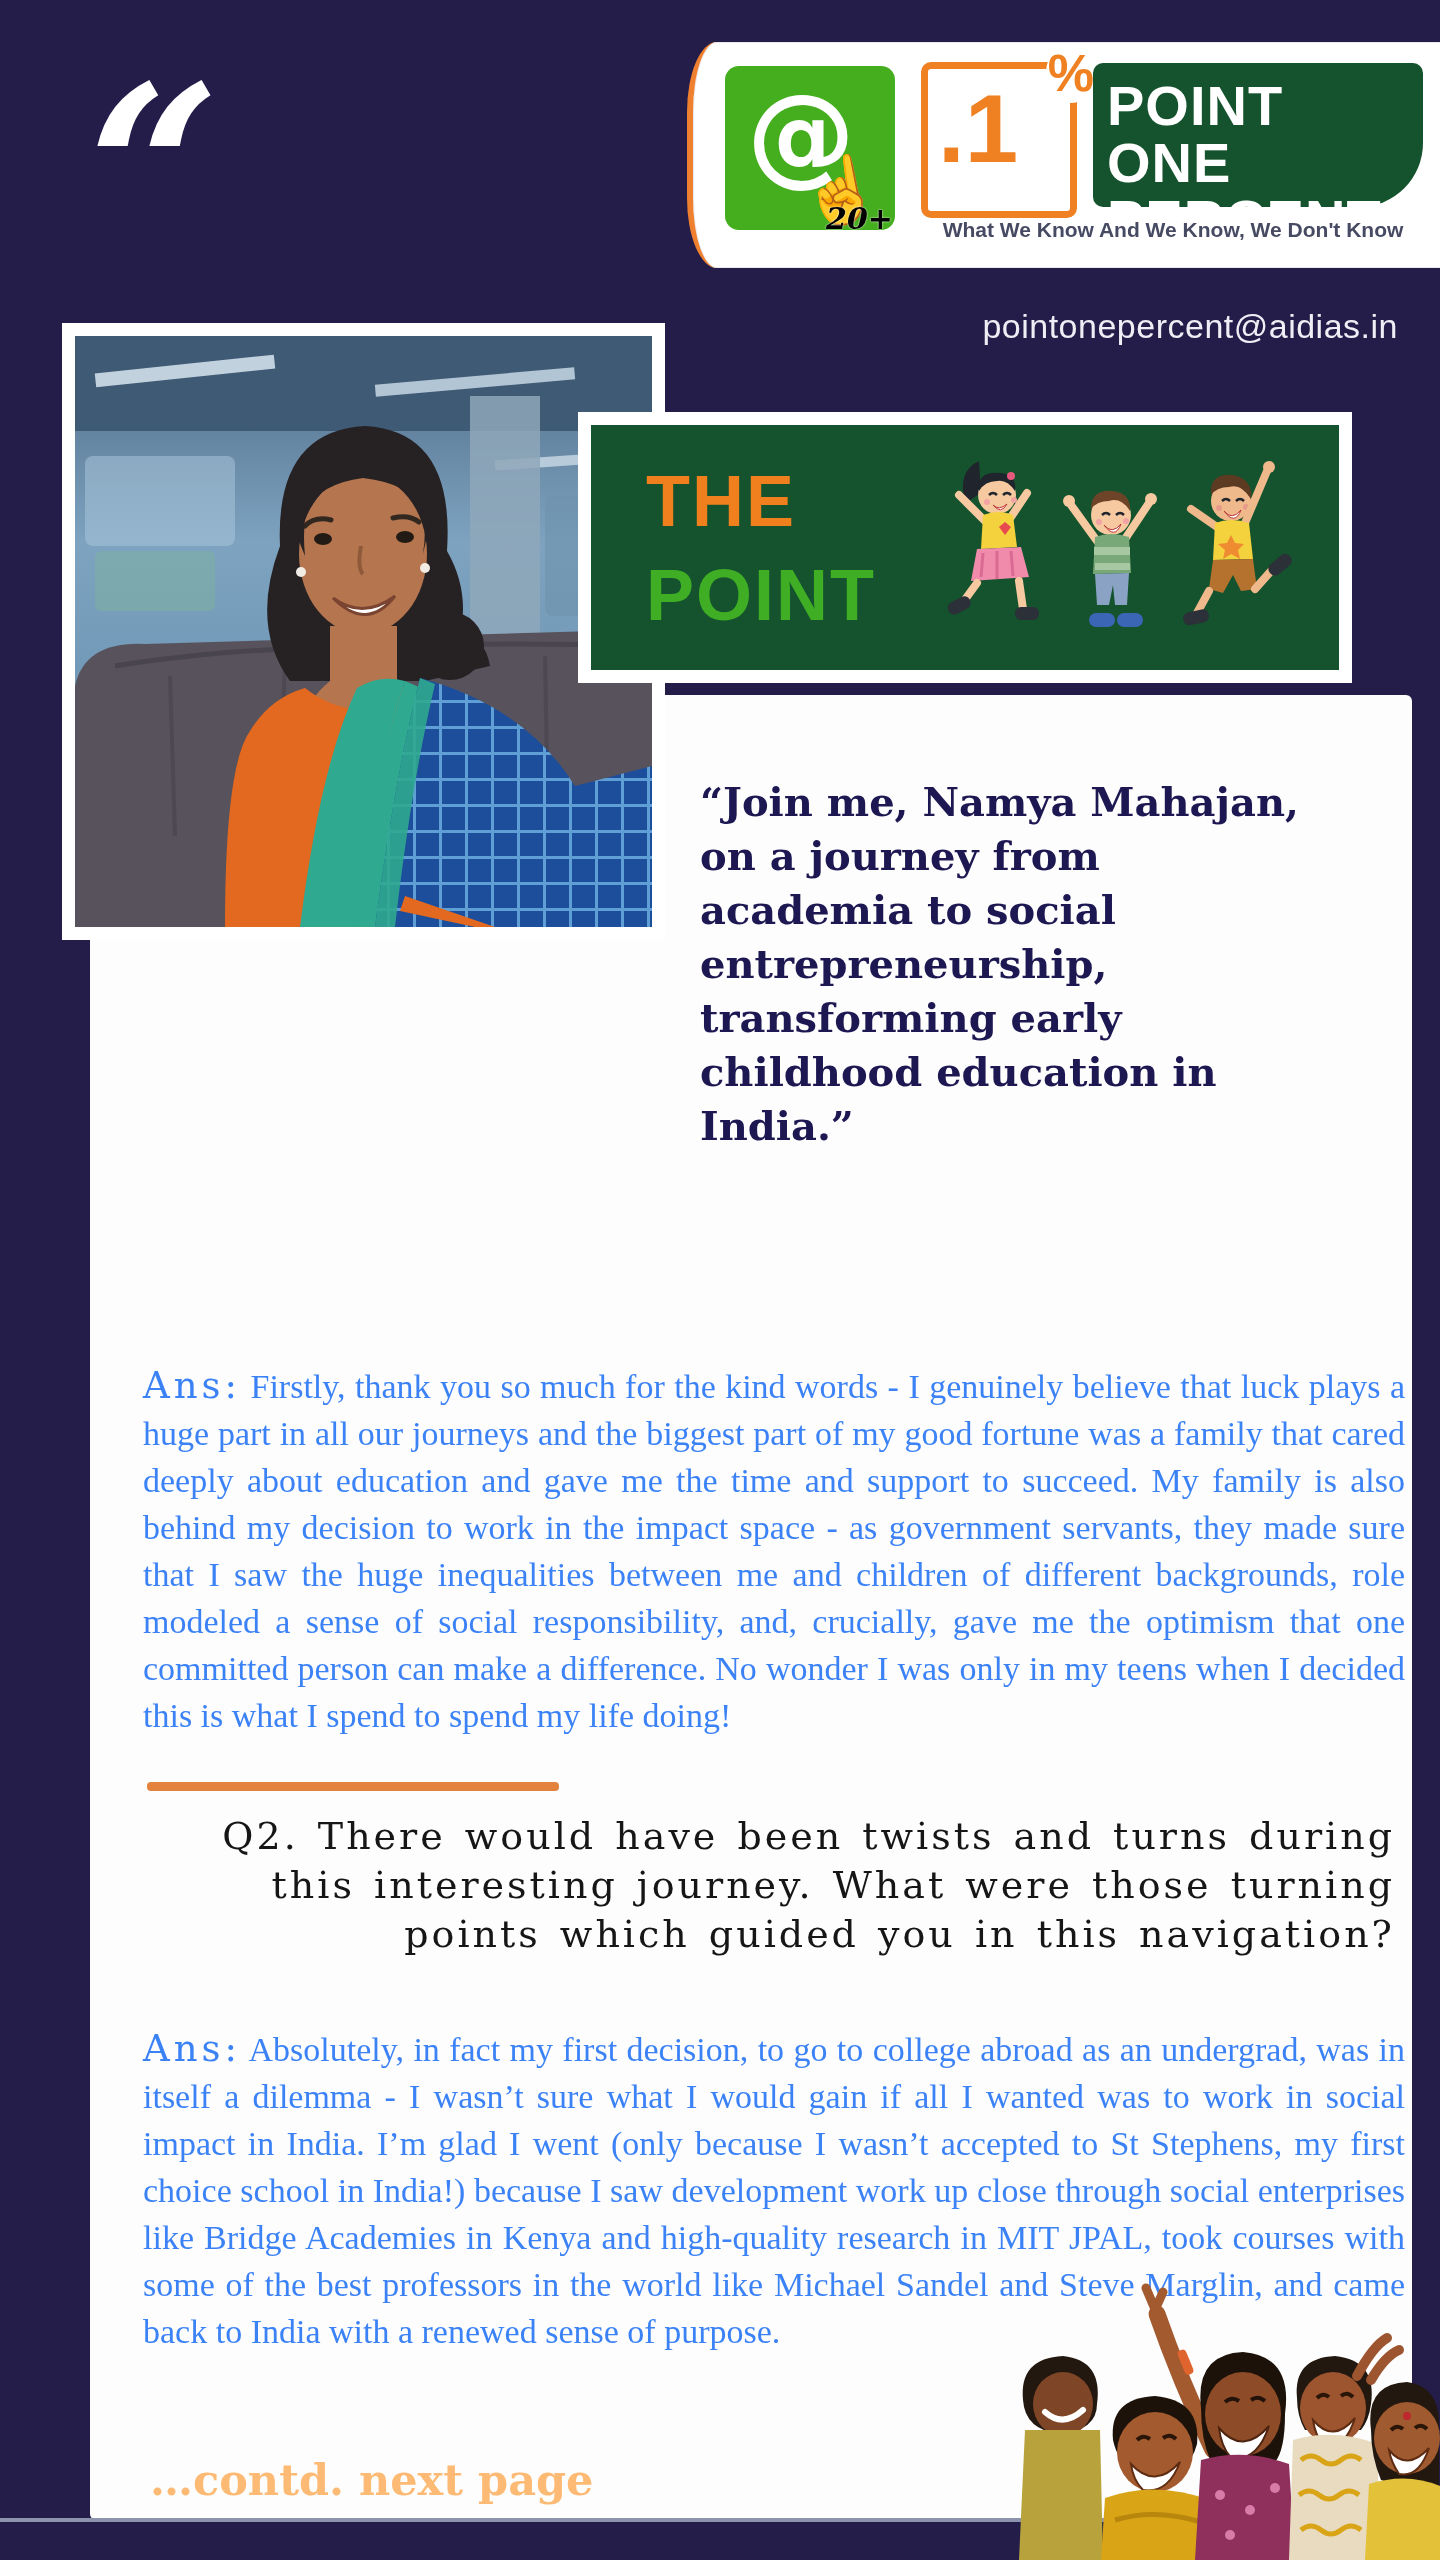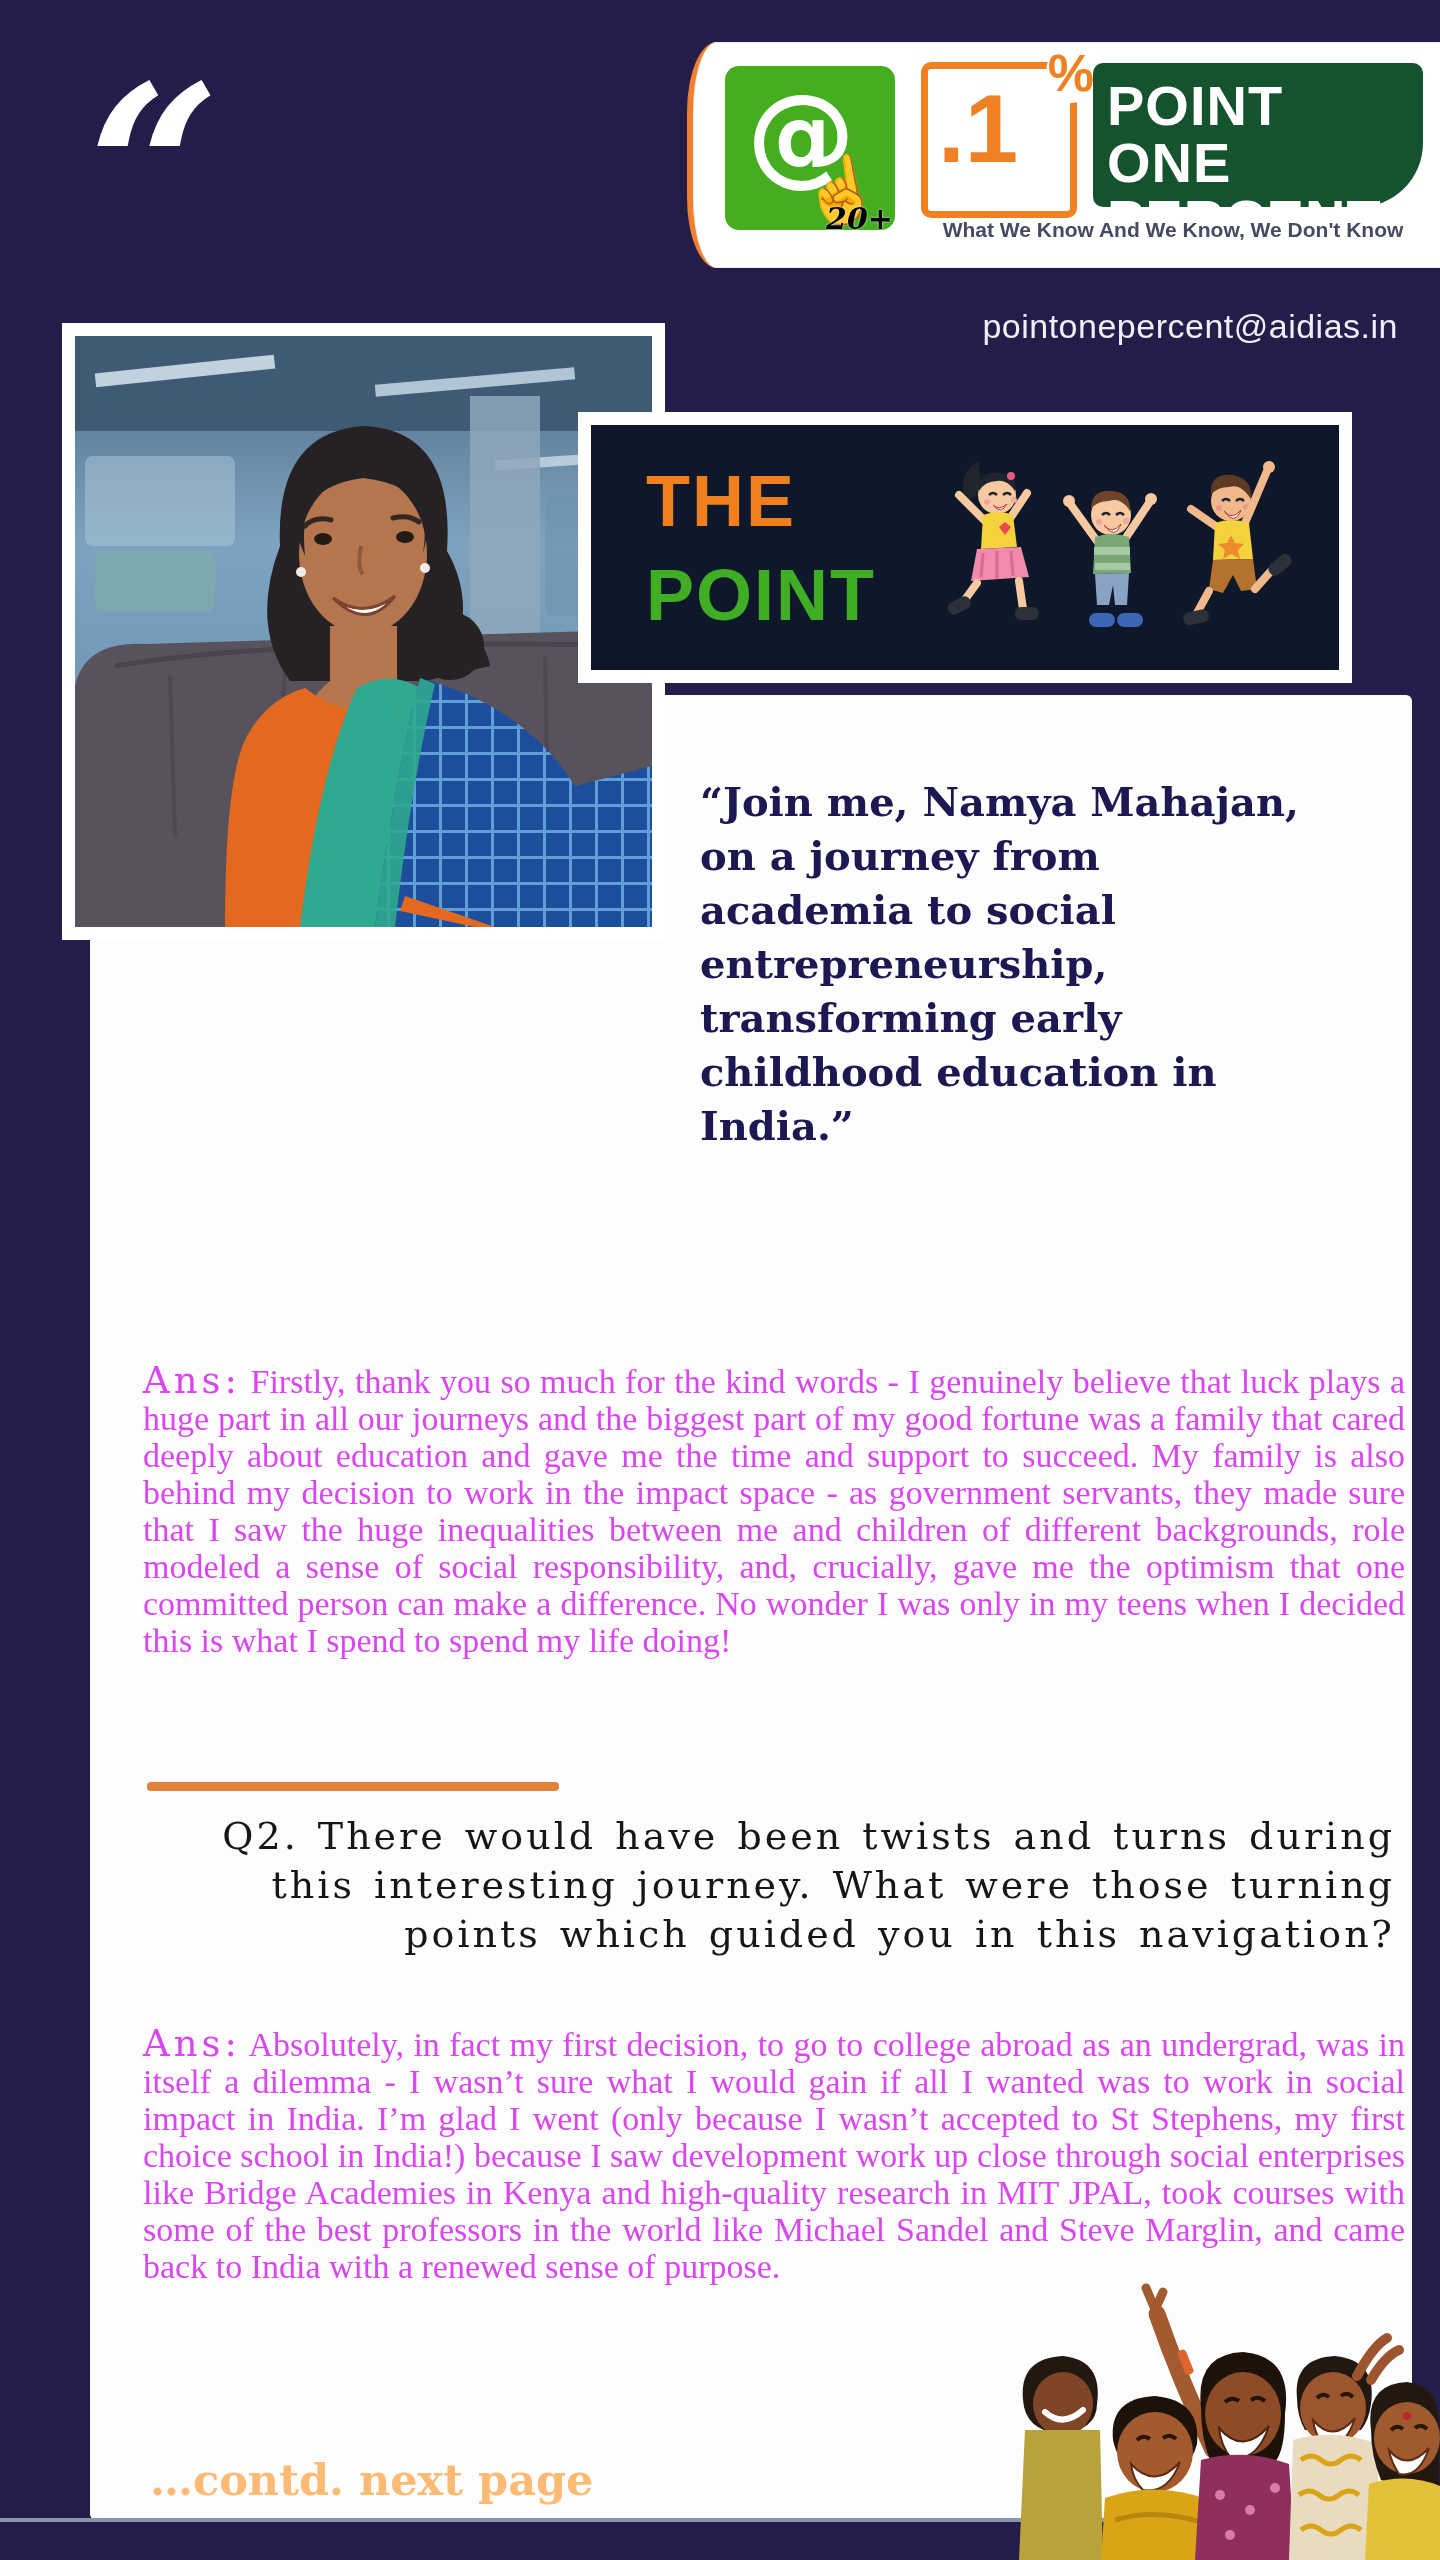--- a/index.html
+++ b/index.html
@@ -37,38 +37,38 @@
 
   
   .panel{position:absolute;left:90px;top:695px;width:1322px;height:1825px;background:#fdfdfd;border-radius:6px;z-index:0;}
 
   
   .portrait{position:absolute;left:62px;top:323px;width:603px;height:617px;background:#ffffff;
       padding:0;z-index:1;box-sizing:border-box;border:13px solid #ffffff;}
   .portrait svg{display:block;width:100%;height:100%;}
 
   
-  .guest-banner{position:absolute;left:578px;top:412px;width:774px;height:271px;background:#0f172a;
+  .guest-banner{position:absolute;left:578px;top:412px;width:774px;height:271px;background:#14532d;
       border:13px solid #ffffff;box-sizing:border-box;z-index:2;display:flex;align-items:center;}
   .guest-titles{margin-left:55px;width:300px;}
   .gt1{color:#f07f1e;font-size:72px;font-weight:bold;letter-spacing:2px;line-height:1.0;}
   .gt2{color:#3fae25;font-size:72px;font-weight:bold;letter-spacing:2px;line-height:1.0;margin-top:22px;}
   .kids-illo{position:absolute;right:30px;top:18px;width:390px;height:210px;}
 
   
   .intro-quote{position:absolute;left:700px;top:775px;width:612px;z-index:1;color:#1d1752;
       font-family:"DejaVu Serif",serif;font-weight:bold;font-size:40px;line-height:54px;}
 
   
   .qtext{position:absolute;left:143px;width:1252px;color:#161616;z-index:1;
       font-family:"DejaVu Serif",serif;font-size:38px;letter-spacing:3px;line-height:49px;word-spacing:4px;}
   .q1{top:1092px;}
   .q2{top:1812px;text-align:right;}
-  .ans{position:absolute;left:143px;width:1262px;color:#d946ef;z-index:1;
-      font-family:"Liberation Serif",serif;font-size:34px;line-height:37px;text-align:justify;}
+  .ans{position:absolute;left:143px;width:1262px;color:#3b82f6;z-index:1;
+      font-family:"Liberation Serif",serif;font-size:34px;line-height:47px;text-align:justify;}
   .a1{top:1362px;}
   .a2{top:2025px;}
   .ans-label{font-family:"DejaVu Serif",serif;font-size:37px;letter-spacing:4px;}
   .divider{position:absolute;left:147px;top:1782px;width:412px;height:9px;background:#e2823c;border-radius:4px;z-index:1;}
 
   
   .contd{position:absolute;left:150px;top:2455px;z-index:1;color:#fdba74;
       font-family:"DejaVu Serif",serif;font-weight:bold;font-size:43px;}
   .bottom-bar{position:absolute;left:0;top:2518px;width:1440px;height:42px;background:#241d4a;
       border-top:4px solid #8e93ad;z-index:2;}

